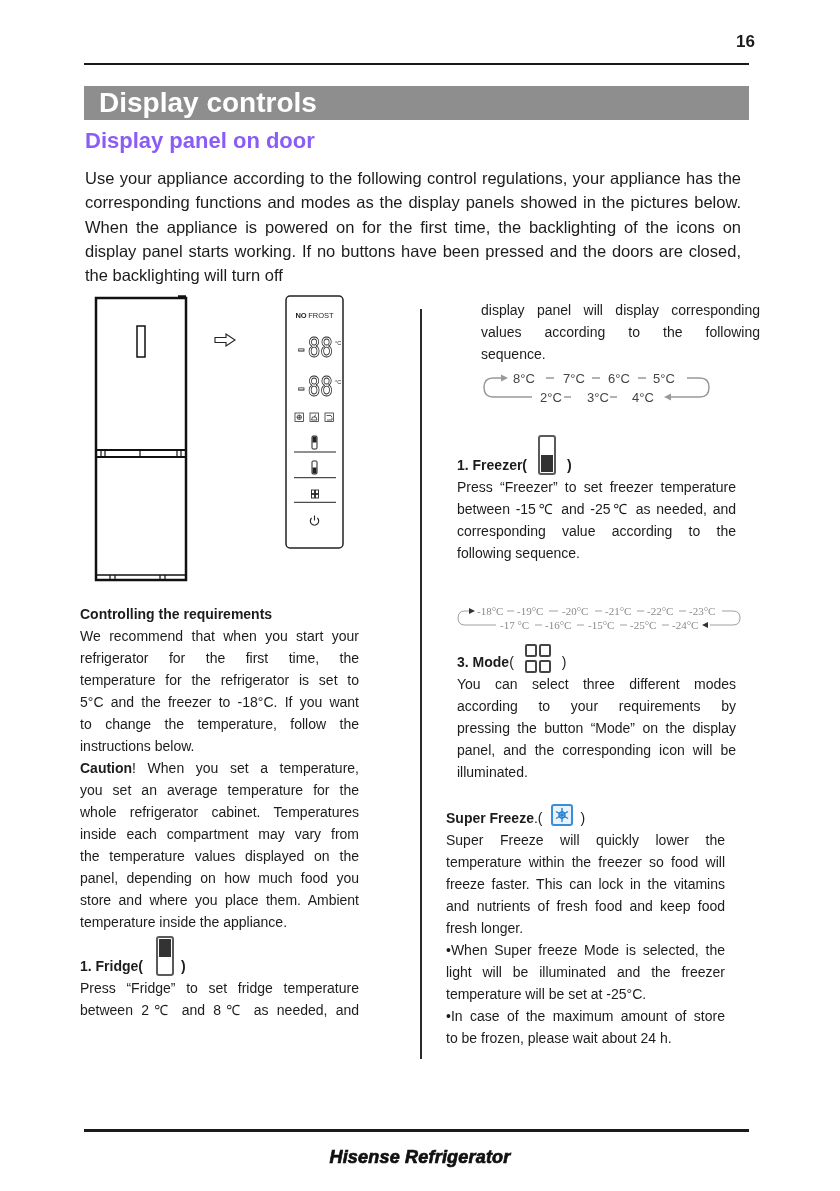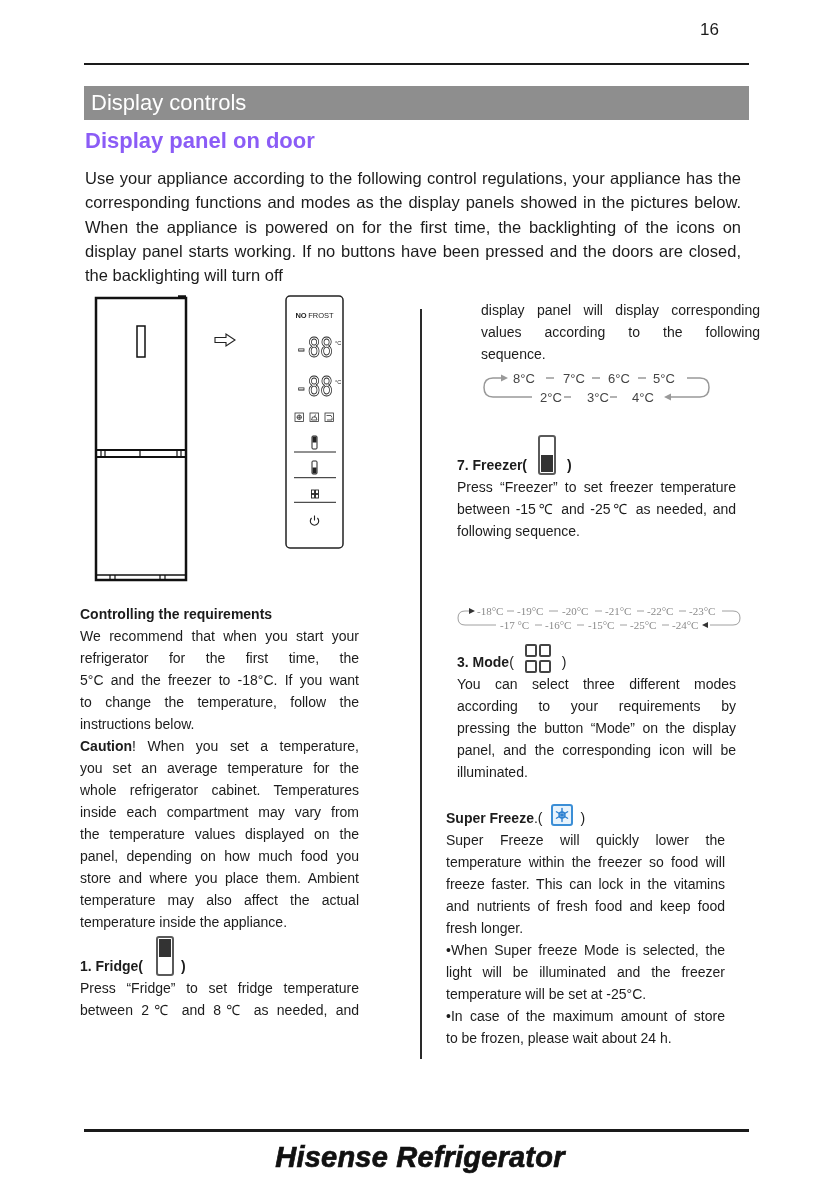--- a/index.html
+++ b/index.html
@@ -1,35 +1,35 @@
 <!DOCTYPE html>
 <html><head>
 <meta charset="utf-8">
 <style>
   html,body{margin:0;padding:0;background:#fff;}
   #page{position:relative;width:840px;height:1191px;overflow:hidden;background:#fff;
         font-family:"Liberation Sans",sans-serif;color:#1c1c1c;}
   .abs{position:absolute;}
-  .page-num{left:700px;width:55px;top:20px;font-size:17px;text-align:left;line-height:20px;}
+  .page-num{left:700px;width:55px;top:32px;font-size:17px;text-align:right;line-height:20px;font-weight:bold;}
   .rule-top{left:84px;top:63px;width:665px;height:2px;background:#1a1a1a;}
   .banner{left:84px;top:86px;width:665px;height:34px;background:#8e8e8e;}
-  .banner span{display:block;color:#fff;font-weight:normal;font-size:22px;line-height:34px;padding-left:7px;}
+  .banner span{display:block;color:#fff;font-weight:bold;font-size:28px;line-height:34px;padding-left:15px;}
   .sec-title{left:85px;top:128px;font-size:22px;font-weight:bold;line-height:26px;color:#8b5cf6;}
   .intro{left:85px;top:166px;width:656px;font-size:16.5px;line-height:24.3px;}
   .intro .ln{height:24.3px;}
   .col{position:absolute;width:279px;font-size:14px;line-height:22px;}
   .ln{display:block;height:22px;text-align:justify;text-align-last:justify;word-spacing:-1px;white-space:normal;overflow:visible;}
   .ln.last{text-align-last:left;word-spacing:0;}
   .bold{font-weight:bold;}
   .slot{display:inline-block;position:relative;height:14px;vertical-align:baseline;}
   .slot .ico{position:absolute;}
   .spacer{height:22px;}
   .vline{left:420px;top:309px;width:1.5px;height:750px;background:#2a2a2a;}
   .rule-bottom{left:84px;top:1129px;width:665px;height:3px;background:#1a1a1a;}
-  .brand{left:0;width:840px;top:1141px;text-align:center;font-size:29px;font-weight:bold;
+  .brand{left:0;width:840px;top:1141px;text-align:center;font-size:18px;font-weight:bold;
          font-style:italic;line-height:32px;color:#111;-webkit-text-stroke:0.7px #111;letter-spacing:0.2px;}
   
   .ic-fridge,.ic-freezer{width:14px;height:36px;border:2px solid #5a5a5a;border-radius:3px;background:#fff;}
   .ic-fridge .fill{position:absolute;left:1px;right:1px;top:1px;height:18px;background:#333;}
   .ic-freezer .fill{position:absolute;left:1px;right:1px;bottom:1px;height:17px;background:#333;}
   .ic-mode{width:26px;height:30px;}
   .ic-mode i{position:absolute;width:8px;height:9px;border:2px solid #444;border-radius:2px;}
   .ic-sf{width:18px;height:18px;border:2px solid #3b8ed6;border-radius:3px;background:#e8f3fc;}
 </style>
 </head>
@@ -123,33 +123,33 @@
     </g>
   </svg>
 
   <div class="abs vline"></div>
 
   <div class="col" style="left:80px;top:603px;">
     <div class="ln last bold">Controlling the requirements</div>
     <div>
         <div class="ln">We recommend that when you start your</div>
         <div class="ln">refrigerator for the first time, the</div>
+        <div class="ln">temperature for the refrigerator is set to</div>
         <div class="ln">5°C and the freezer to -18°C. If you want</div>
         <div class="ln">to change the temperature, follow the</div>
         <div class="ln last">instructions below.</div>
       </div>
     <div class="ln"><span class="bold">Caution</span><span>! When you set a temperature,</span></div>
     <div>
         <div class="ln">you set an average temperature for the</div>
         <div class="ln">whole refrigerator cabinet. Temperatures</div>
         <div class="ln">inside each compartment may vary from</div>
         <div class="ln">the temperature values displayed on the</div>
         <div class="ln">panel, depending on how much food you</div>
         <div class="ln">store and where you place them. Ambient</div>
-        <div class="ln">temperature may also affect the actual</div>
         <div class="ln last">temperature inside the appliance.</div>
       </div>
     <div class="spacer"></div>
     <div class="ln last">
       <span class="bold">1. Fridge(</span><span class="slot" style="width:38px"><span class="ico ic-fridge" style="left:13px;bottom:-5px">
             <span class="fill"></span>
           </span></span><span class="bold">)</span>
     </div>
     <div>
         <div class="ln">Press “Fridge” to set fridge temperature</div>
@@ -181,27 +181,28 @@
       <line x1="84" y1="32" x2="91" y2="32"></line>
       <line x1="130" y1="32" x2="137" y2="32"></line>
       <path d="M52,32 H13 Q4,32 4,22.5 Q4,13 13,13 H22"></path>
     </g>
     <polygon points="184,32 191,28.5 191,35.5" fill="#999"></polygon>
     <polygon points="28,13 21,9.5 21,16.5" fill="#999"></polygon>
   </svg>
 
   <div class="col" style="left:457px;top:454px;">
     <div class="ln last">
-      <span class="bold">7. Freezer(</span><span class="slot" style="width:40px"><span class="ico ic-freezer" style="left:11px;bottom:-5px">
+      <span class="bold">1. Freezer(</span><span class="slot" style="width:40px"><span class="ico ic-freezer" style="left:11px;bottom:-5px">
             <span class="fill"></span>
           </span></span><span class="bold">)</span>
     </div>
     <div>
         <div class="ln">Press “Freezer” to set freezer temperature</div>
         <div class="ln">between -15℃ and -25℃ as needed, and</div>
+        <div class="ln">corresponding value according to the</div>
         <div class="ln last">following sequence.</div>
       </div>
   </div>
 
   <svg class="abs" style="left:450px;top:600px" width="300" height="34" viewBox="0 0 300 34">
     <g fill="#8a8a8a" font-size="11" font-family="Liberation Serif, serif">
       <text x="27" y="15">-18°C</text>
       <text x="67" y="15">-19°C</text>
       <text x="112" y="15">-20°C</text>
       <text x="155" y="15">-21°C</text>

